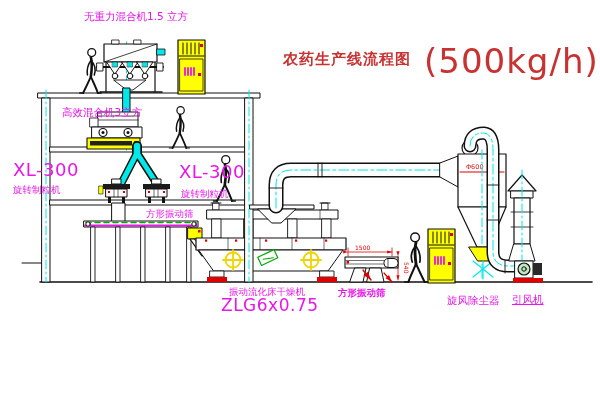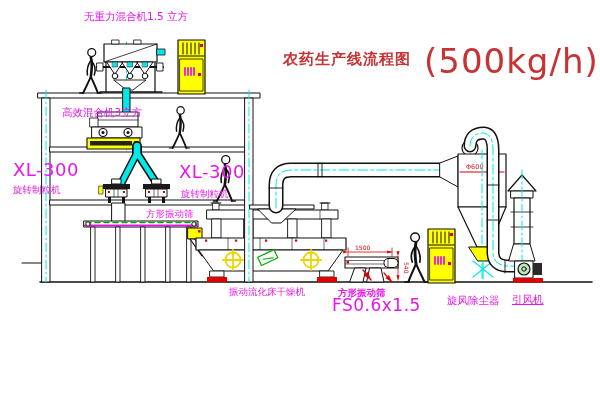--- a/index.html
+++ b/index.html
@@ -266,20 +266,20 @@
 <div class="lbl lbl-md" style="left:62px;top:107px;">高效混合机3立方</div>
 
 <div class="lbl model" style="left:13px;top:161px;">XL-300</div>
 <div class="lbl lbl-sm" style="left:13px;top:185px;">旋转制粒机</div>
 <div class="lbl model" style="left:179px;top:163px;">XL-300</div>
 <div class="lbl lbl-sm" style="left:181px;top:189px;">旋转制粒机</div>
 
 <div class="lbl lbl-sm" style="left:146px;top:209px;">方形振动筛</div>
 
 <div class="lbl lbl-sm" style="left:229px;top:287px;">振动流化床干燥机</div>
+<div class="lbl model-big" style="left:221px;top:297px;">ZLG6x0.75</div>
 
 <div class="lbl lbl-sm" style="left:338px;top:288px;font-weight:bold;">方形振动筛</div>
-<div class="lbl model-big" style="left:332px;top:297px;">FS0.6x1.5</div>
 
 <div class="lbl lbl-md" style="left:447px;top:295px;">旋风除尘器</div>
 <div class="lbl lbl-md" style="left:512px;top:294px;text-decoration:underline;">引风机</div>
 
 </div>
 
 </body></html>

